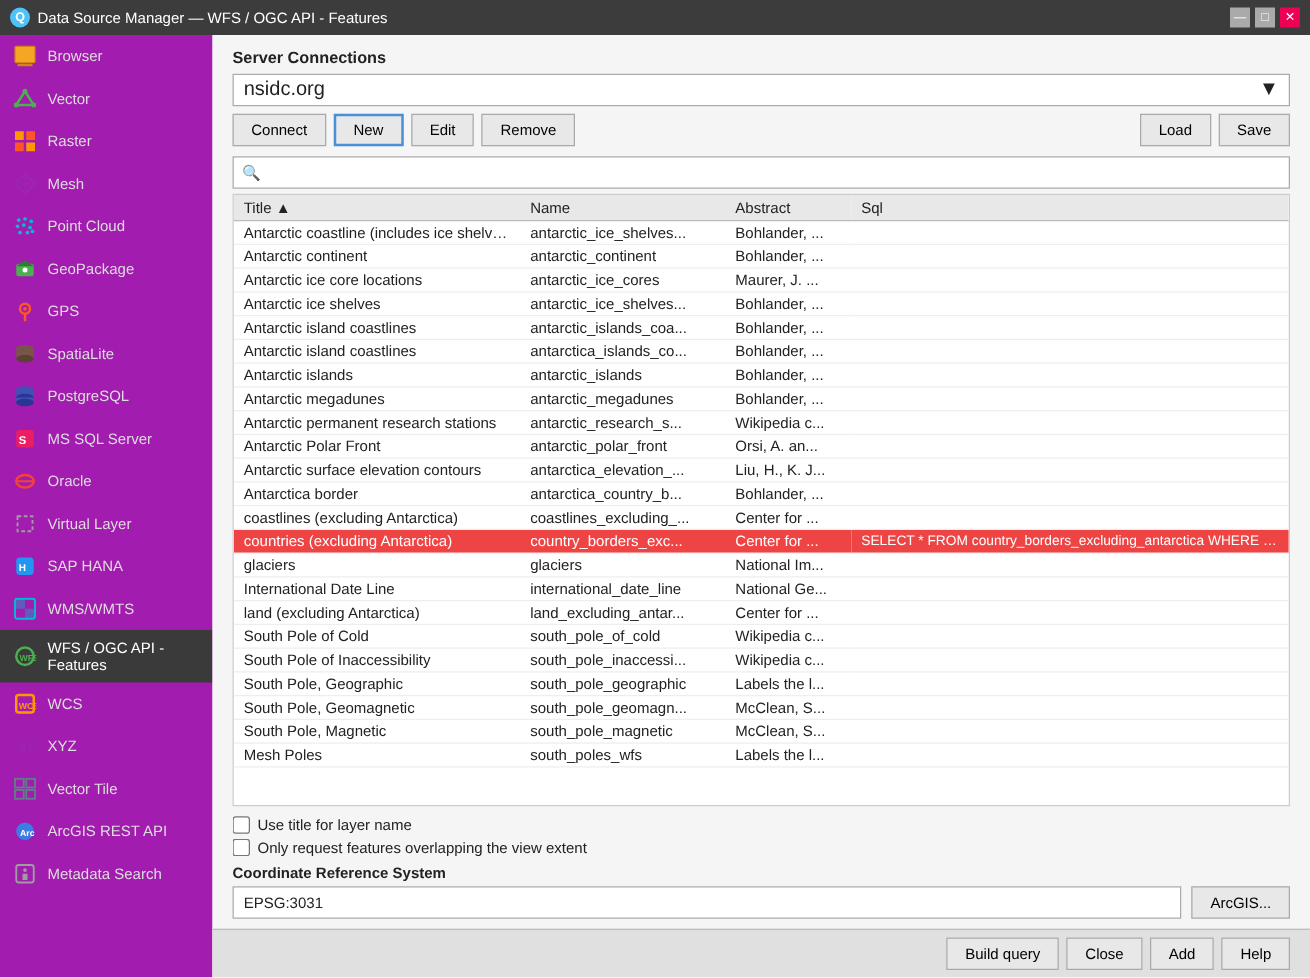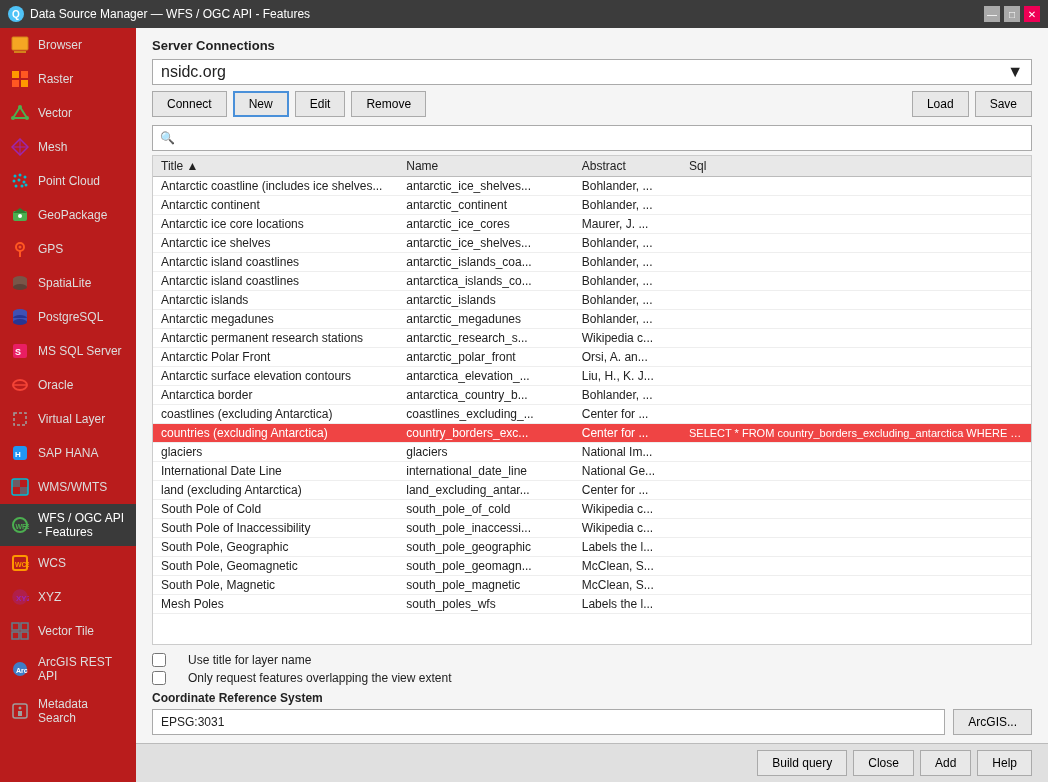--- a/index.html
+++ b/index.html
@@ -9,21 +9,21 @@
     .title-bar-left { display: flex; align-items: center; gap: 6px; font-size: 12px; }
     .title-bar-icon { width: 16px; height: 16px; background: #4fc3f7; border-radius: 50%; display: flex; align-items: center; justify-content: center; font-size: 10px; color: #fff; font-weight: bold; }
     .title-bar-controls { display: flex; gap: 4px; }
     .title-bar-btn { width: 16px; height: 16px; border: none; cursor: pointer; display: flex; align-items: center; justify-content: center; font-size: 10px; }
     .title-bar-btn.minimize { background: #aaa; color: #fff; }
     .title-bar-btn.maximize { background: #aaa; color: #fff; }
     .title-bar-btn.close { background: #e05; color: #fff; }
     
     .main-container { display: flex; flex: 1; overflow: hidden; }
     
-    .sidebar { width: 136px; background: #b91c1c; color: #ddd; flex-shrink: 0; overflow-y: auto; }
+    .sidebar { width: 170px; background: #a21caf; color: #ddd; flex-shrink: 0; overflow-y: auto; }
     .sidebar-item { display: flex; align-items: center; gap: 8px; padding: 7px 10px; cursor: pointer; font-size: 12px; }
     .sidebar-item.active { background: #3a3a3a; color: #fff; }
     .sidebar-icon { width: 20px; height: 20px; flex-shrink: 0; display: flex; align-items: center; justify-content: center; }
     .sidebar-label { font-size: 12px; }
     
     .content { flex: 1; background: #f5f5f5; display: flex; flex-direction: column; overflow: hidden; }
     
     .content-header { padding: 10px 16px 6px; font-size: 13px; font-weight: bold; color: #222; }
     
     .server-section { padding: 0 16px; }
@@ -39,21 +39,21 @@
     .search-icon-inner { position: absolute; left: 8px; top: 50%; transform: translateY(-50%); color: #888; font-size: 12px; }
     
     .table-container { flex: 1; overflow-y: auto; border: 1px solid #ccc; margin: 0 16px; background: #fff; }
     table { width: 100%; border-collapse: collapse; font-size: 12px; }
     thead th { background: #e8e8e8; border-bottom: 1px solid #bbb; padding: 3px 8px; text-align: left; font-weight: normal; cursor: pointer; position: sticky; top: 0; }
     tbody tr { border-bottom: 1px solid #eee; }
     tbody tr.selected { background: #ef4444; color: #fff; }
     tbody td { padding: 2px 8px; white-space: nowrap; overflow: hidden; text-overflow: ellipsis; max-width: 200px; }
     
     .bottom-section { padding: 8px 16px; }
-    .checkbox-row { display: flex; align-items: flex-end; gap: 22px; margin-bottom: 4px; }
+    .checkbox-row { display: flex; align-items: flex-end; gap: 6px; margin-bottom: 4px; }
     .checkbox-row input[type="checkbox"] { width: 14px; height: 14px; }
     
     .crs-section { margin-top: 6px; }
     .crs-label { font-size: 12px; font-weight: bold; margin-bottom: 4px; }
     .crs-row { display: flex; align-items: center; gap: 8px; }
     .crs-value { flex: 1; border: 1px solid #aaa; background: #fff; padding: 3px 8px; font-size: 12px; height: 26px; display: flex; align-items: center; }
     
     .footer { background: #e0e0e0; border-top: 1px solid #bbb; padding: 6px 16px; display: flex; justify-content: flex-end; gap: 6px; }
     
     .sql-cell { color: #444; font-size: 11px; }
@@ -84,38 +84,38 @@
             <svg width="18" height="18" viewBox="0 0 18 18">
               <rect x="1" y="1" width="16" height="13" rx="1" fill="#f5a623" stroke="#d4821a" stroke-width="1"></rect>
               <rect x="3" y="15" width="12" height="2" fill="#d4821a"></rect>
             </svg>
           </span>
           <span class="sidebar-label">Browser</span>
         </div>
         <div class="sidebar-item">
           <span class="sidebar-icon">
             <svg width="18" height="18" viewBox="0 0 18 18">
+              <polygon points="2,14 9,3 16,14" fill="none" stroke="#4caf50" stroke-width="2"></polygon>
+              <circle cx="2" cy="14" r="2" fill="#4caf50"></circle>
+              <circle cx="9" cy="3" r="2" fill="#4caf50"></circle>
+              <circle cx="16" cy="14" r="2" fill="#4caf50"></circle>
+            </svg>
+          </span>
+          <span class="sidebar-label">Vector</span>
+        </div>
+        <div class="sidebar-item">
+          <span class="sidebar-icon">
+            <svg width="18" height="18" viewBox="0 0 18 18">
               <rect x="1" y="1" width="7" height="7" fill="#ff9800"></rect>
               <rect x="10" y="1" width="7" height="7" fill="#ff5722"></rect>
               <rect x="1" y="10" width="7" height="7" fill="#ff5722"></rect>
               <rect x="10" y="10" width="7" height="7" fill="#ff9800"></rect>
             </svg>
           </span>
           <span class="sidebar-label">Raster</span>
-        </div>
-        <div class="sidebar-item">
-          <span class="sidebar-icon">
-            <svg width="18" height="18" viewBox="0 0 18 18">
-              <polygon points="2,14 9,3 16,14" fill="none" stroke="#4caf50" stroke-width="2"></polygon>
-              <circle cx="2" cy="14" r="2" fill="#4caf50"></circle>
-              <circle cx="9" cy="3" r="2" fill="#4caf50"></circle>
-              <circle cx="16" cy="14" r="2" fill="#4caf50"></circle>
-            </svg>
-          </span>
-          <span class="sidebar-label">Vector</span>
         </div>
         <div class="sidebar-item">
           <span class="sidebar-icon">
             <svg width="18" height="18" viewBox="0 0 18 18">
               <polygon points="9,1 17,9 9,17 1,9" fill="none" stroke="#9c27b0" stroke-width="1.5"></polygon>
               <line x1="1" y1="9" x2="17" y2="9" stroke="#9c27b0" stroke-width="1"></line>
               <line x1="9" y1="1" x2="9" y2="17" stroke="#9c27b0" stroke-width="1"></line>
             </svg>
           </span>
           <span class="sidebar-label">Mesh</span>

